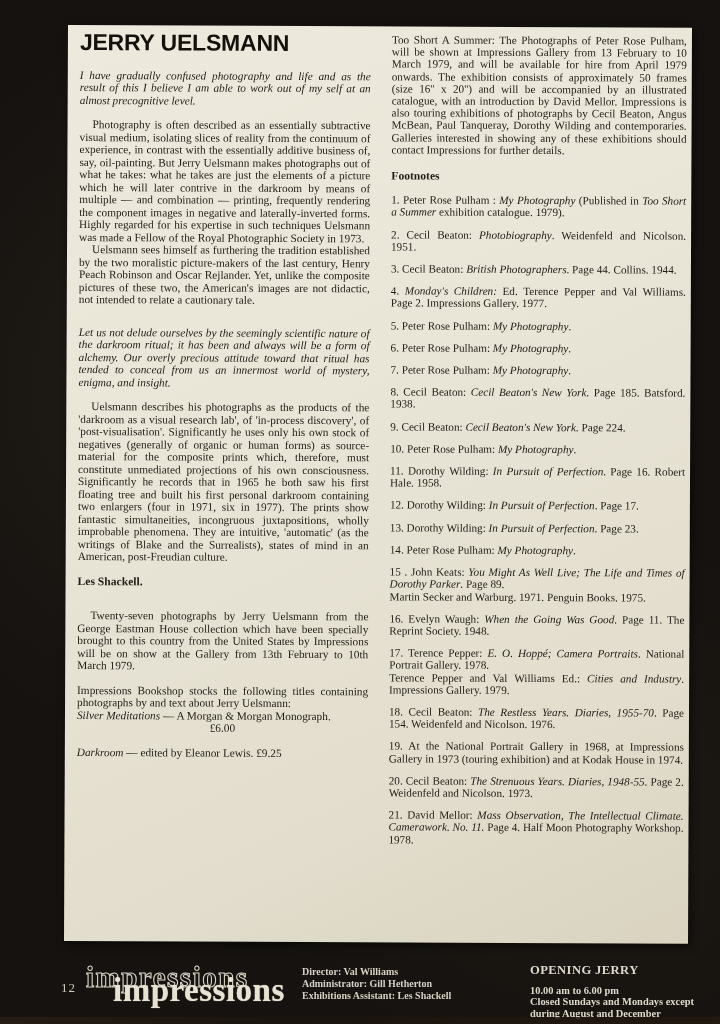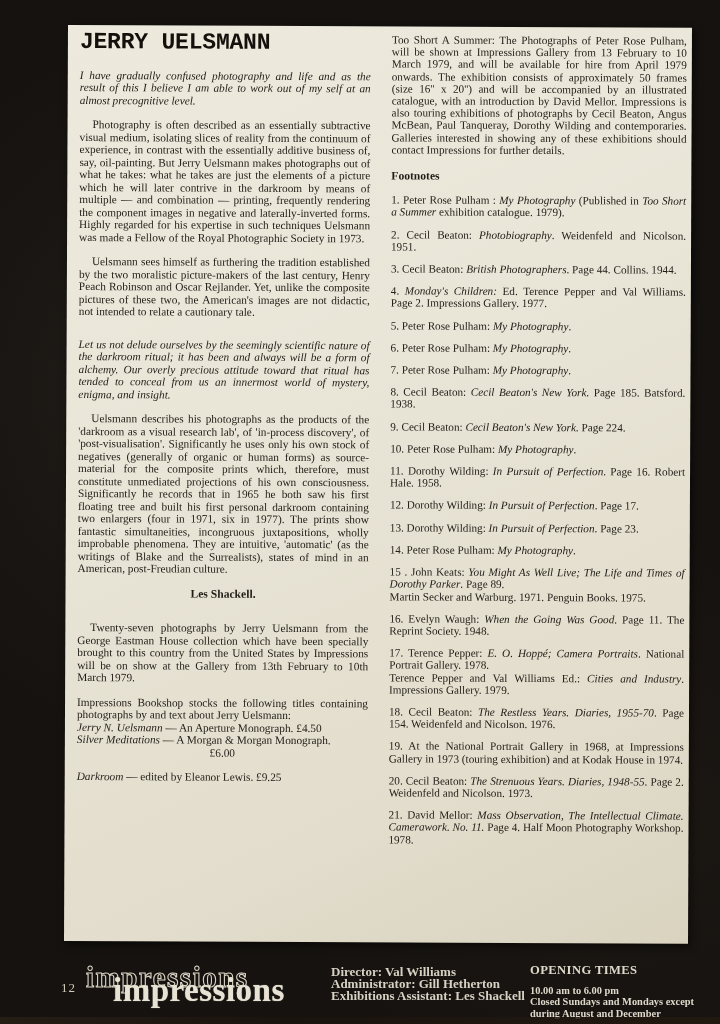--- a/index.html
+++ b/index.html
@@ -28,32 +28,32 @@
     box-shadow:2px 3px 8px rgba(0,0,0,0.55);
     transform:rotate(0.25deg);
     transform-origin:0 0;
     display:flex;gap:21px;
     color:#211c16;
   }
   .col{box-sizing:border-box;}
   .col-left{width:291px;flex:0 0 auto;font-size:11.3px;line-height:12.5px;}
   .col-right{flex:1;font-size:11.2px;line-height:12.2px;}
   h1.title{
-    font-family:Liberation Mono, monospace;
+    font-family:Liberation Sans, sans-serif;
     font-weight:bold;font-size:23px;letter-spacing:-0.2px;
     color:#14110d;margin:4px 0 4px 0;
   }
   .blk{text-align:justify;margin:0;}
   .blk .it{font-style:italic;}
   .blk .bd{font-weight:bold;}
   .blk.quote{margin-top:20px;}
   .blk.para{margin-top:12px;}
   .blk.para.ind{text-indent:13px;}
-  .blk.para.nogap{margin-top:12px;}
-  .blk.heading{margin:13px 0 21px 0;font-size:11.6px;text-align:center;}
+  .blk.para.nogap{margin-top:0;}
+  .blk.heading{margin:13px 0 21px 0;font-size:11.6px;text-align:left;}
   .blk.line{margin:0;text-align:left;}
   .blk.line_right{margin:0;text-align:center;}
   .blk.gapb{margin-top:12px;}
   .intro{text-align:justify;margin:0 0 0 0;}
   .footnotes-heading{font-weight:bold;font-size:11.6px;margin:15px 0 11px 0;}
   .footnote{text-align:justify;margin:0 0 10px 0;}
   .footnote .it{font-style:italic;}
   
   .footer{position:absolute;left:0;top:941px;width:720px;height:83px;color:#ddd8ca;}
   .pagenum{
@@ -67,22 +67,22 @@
   }
   .logo-ghost{left:0;top:6px;font-size:29px;letter-spacing:1.5px;color:#d9d3c3;}
   @supports (-webkit-text-stroke:1px black){
     .logo-ghost{color:transparent;-webkit-text-stroke:1.1px #d9d3c3;}
   }
   .logo-solid{
     left:27px;top:17px;font-size:33px;letter-spacing:0.5px;color:#e7e2d3;
     text-shadow:0 0 1px #b9b3a2;
   }
   .staff{
-    position:absolute;left:331px;top:25px;
-    font-weight:bold;font-size:13px;line-height:11.9px;color:#d6d1c3;
+    position:absolute;left:302px;top:25px;
+    font-weight:bold;font-size:10px;line-height:11.9px;color:#d6d1c3;
   }
   .opening{position:absolute;left:530px;top:22px;color:#ded9cb;}
   .opening-title{font-weight:bold;font-size:12.6px;letter-spacing:0.4px;margin:0 0 7px 0;}
   .opening-line{font-weight:bold;font-size:10.4px;line-height:11.4px;}
 </style>
 </head>
 <body>
 
 <div class="stage">
 
@@ -92,21 +92,20 @@
       <h1 class="title">JERRY UELSMANN</h1>
       <div id="left-blocks">
           <div class="blk quote"><span class="it ">I have gradually confused photography and life and as the result of this I believe I am able to work out of my self at an almost precognitive level.</span></div>
           <div class="blk para ind"><span class="">Photography is often described as an essentially subtractive visual medium, isolating slices of reality from the continuum of experience, in contrast with the essentially additive business of, say, oil-painting. But Jerry Uelsmann makes photographs out of what he takes: what he takes are just the elements of a picture which he will later contrive in the darkroom by means of multiple — and combination — printing, frequently rendering the component images in negative and laterally-inverted forms. Highly regarded for his expertise in such techniques Uelsmann was made a Fellow of the Royal Photographic Society in 1973.</span></div>
           <div class="blk para ind nogap"><span class="">Uelsmann sees himself as furthering the tradition established by the two moralistic picture-makers of the last century, Henry Peach Robinson and Oscar Rejlander. Yet, unlike the composite pictures of these two, the American's images are not didactic, not intended to relate a cautionary tale.</span></div>
           <div class="blk quote"><span class="it ">Let us not delude ourselves by the seemingly scientific nature of the darkroom ritual; it has been and always will be a form of alchemy. Our overly precious attitude toward that ritual has tended to conceal from us an innermost world of mystery, enigma, and insight.</span></div>
           <div class="blk para ind"><span class="">Uelsmann describes his photographs as the products of the 'darkroom as a visual research lab', of 'in-process discovery', of 'post-visualisation'. Significantly he uses only his own stock of negatives (generally of organic or human forms) as source-material for the composite prints which, therefore, must constitute unmediated projections of his own consciousness. Significantly he records that in 1965 he both saw his first floating tree and built his first personal darkroom containing two enlargers (four in 1971, six in 1977). The prints show fantastic simultaneities, incongruous juxtapositions, wholly improbable phenomena. They are intuitive, 'automatic' (as the writings of Blake and the Surrealists), states of mind in an American, post-Freudian culture.</span></div>
           <div class="blk heading"><span class="bd">Les Shackell.</span></div>
           <div class="blk para ind"><span class="">Twenty-seven photographs by Jerry Uelsmann from the George Eastman House collection which have been specially brought to this country from the United States by Impressions will be on show at the Gallery from 13th February to 10th March 1979.</span></div>
           <div class="blk para"><span class="">Impressions Bookshop stocks the following titles containing photographs by and text about Jerry Uelsmann:</span></div>
-          <div class="blk line"><span class="it ">Jerry N. Uelsmann</span><span class=""> — An Aperture Monograph. £4.50</span></div>
           <div class="blk line"><span class="it ">Silver Meditations</span><span class=""> — A Morgan &amp; Morgan Monograph.</span></div>
           <div class="blk line_right"><span class="">£6.00</span></div>
           <div class="blk line gapb"><span class="it ">Darkroom</span><span class=""> — edited by Eleanor Lewis. £9.25</span></div>
         </div>
     </div>
 
     <div class="col col-right">
       <div id="intro-paragraph" class="intro"><span class="it ">Too Short A Summer: The Photographs of Peter Rose Pulham,</span><span class=""> will be shown at Impressions Gallery from 13 February to 10 March 1979, and will be available for hire from April 1979 onwards. The exhibition consists of approximately 50 frames (size 16'' x 20'') and will be accompanied by an illustrated catalogue, with an introduction by David Mellor. Impressions is also touring exhibitions of photographs by Cecil Beaton, Angus McBean, Paul Tanqueray, Dorothy Wilding and contemporaries. Galleries interested in showing any of these exhibitions should contact Impressions for further details.</span></div>
       <div class="footnotes-heading">Footnotes</div>
       <div id="footnotes-list">
@@ -144,20 +143,20 @@
       <span class="logo-solid">impressions</span>
     </div>
 
     <div class="staff">
       <div>Director: Val Williams</div>
       <div>Administrator: Gill Hetherton</div>
       <div>Exhibitions Assistant: Les Shackell</div>
     </div>
 
     <div class="opening">
-      <div class="opening-title">OPENING TIMES</div>
+      <div class="opening-title">OPENING JERRY</div>
       <div class="opening-line">10.00 am to 6.00 pm</div>
       <div class="opening-line">Closed Sundays and Mondays except</div>
       <div class="opening-line">during August and December</div>
     </div>
   </div>
 
 </div>
 
 </body></html>

